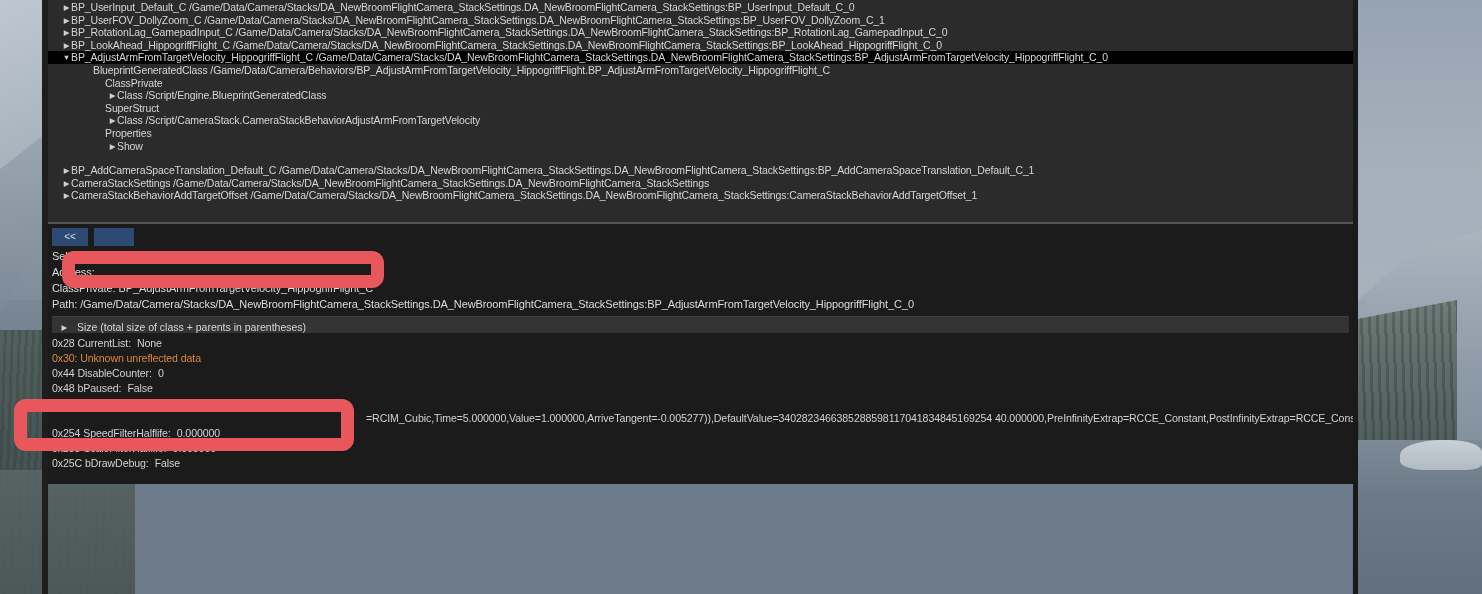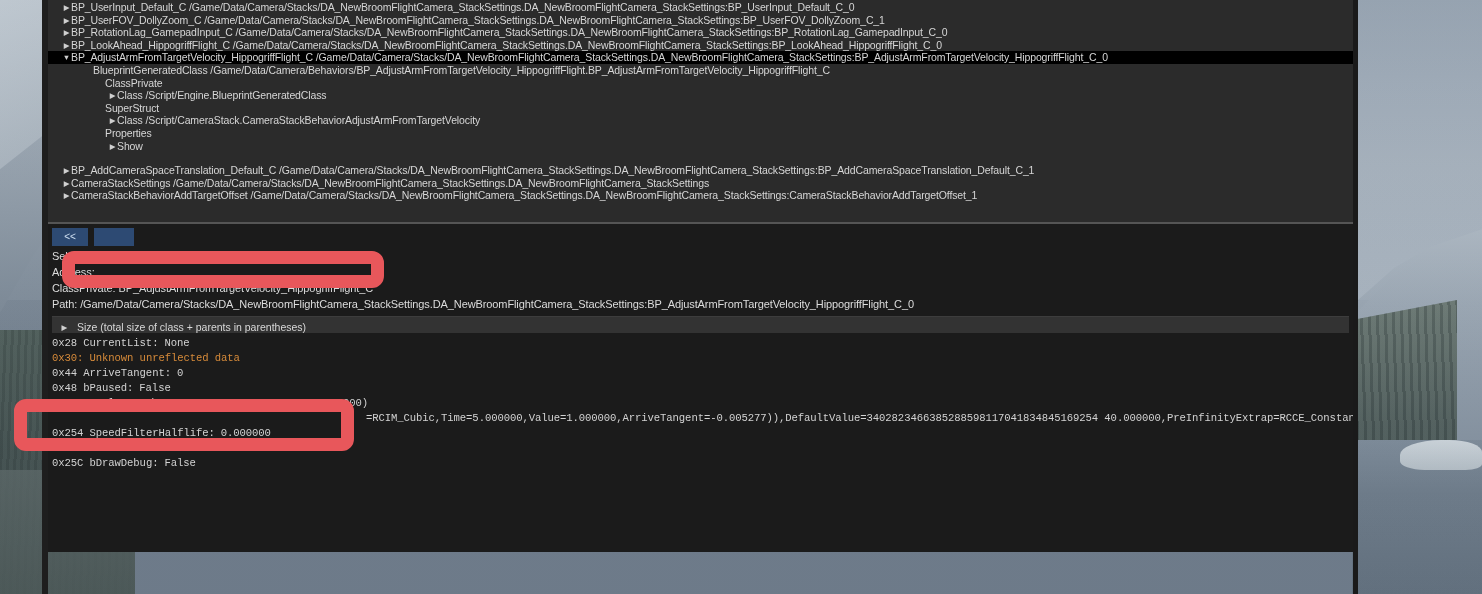--- a/index.html
+++ b/index.html
@@ -66,21 +66,21 @@
     background:linear-gradient(180deg,#b5bfc8 0%, #9aa5b0 70%, #87939e 100%);
     clip-path:polygon(0% 78%, 30% 52%, 70% 30%, 100% 24%, 100% 100%, 0% 100%);
   }
   .bg-haze {
     position:absolute; inset:0;
     background:linear-gradient(180deg, rgba(160,172,184,.25) 0%, rgba(140,152,166,.10) 45%, rgba(110,124,138,.18) 100%);
   }
 
   
   #debug-window {
-    position:absolute; left:48px; top:0; width:1305px; height:552px;
+    position:absolute; left:48px; top:0; width:1305px; height:484px;
     background:#2b2b2b; z-index:5;
     display:flex; flex-direction:column;
   }
   .win-edge-l { position:absolute; left:42px; top:0; width:6px; height:594px; background:#1e1e1e; z-index:6; }
   .win-edge-r { position:absolute; left:1353px; top:0; width:5px; height:594px; background:#1a1a1a; z-index:6; }
 
   
   #tree-panel {
     background:#2b2b2b;
     height:222px;
@@ -129,21 +129,21 @@
   .size-bar {
     margin:4px 4px 3px 4px; height:17px; line-height:21px;
     background:#333; color:#d8d8d8; font-size:10.5px;
     padding-left:8px; white-space:nowrap;
     border-top:1px solid #3d3d3d;
   }
   .size-bar .tri { margin-right:8px; }
 
   .prop-row {
     font-size:10.6px; color:#d2d2d2; height:15px; line-height:15px;
-    white-space:nowrap; padding-left:4px; letter-spacing:-.1px;font-family:Liberation Mono, monospace;
+    white-space:nowrap; padding-left:4px; letter-spacing:-.1px;
   }
   .prop-row.warn { color:#d78b3a; }
   .prop-row .tri-inline { display:inline-block; width:10px; font-size:7.5px; color:#cfcfcf; }
   .prop-row .sp { display:inline-block; width:6px; }
 
   #prop-list { position:relative; }
 
   
   .redbox {
     position:absolute; z-index:40;
@@ -209,21 +209,21 @@
     <div class="info-row">ClassPrivate: BP_AdjustArmFromTargetVelocity_HippogriffFlight_C</div>
     <div class="info-row">Path: /Game/Data/Camera/Stacks/DA_NewBroomFlightCamera_StackSettings.DA_NewBroomFlightCamera_StackSettings:BP_AdjustArmFromTargetVelocity_HippogriffFlight_C_0</div>
 
     <div class="size-bar">
       <span class="tri">▶</span><span>Size (total size of class + parents in parentheses)</span>
     </div>
 
     <div id="prop-list">
         <div class="prop-row"><span>0x28</span> <span>CurrentList:</span><span class="sp"></span><span>None</span></div>
         <div class="prop-row warn"><span>0x30:</span> <span>Unknown unreflected data</span></div>
-        <div class="prop-row"><span>0x44</span> <span>ArriveTangent:</span><span class="sp"></span><span>0</span></div>
+        <div class="prop-row"><span>0x44</span> <span>DisableCounter:</span><span class="sp"></span><span>0</span></div>
         <div class="prop-row"><span>0x48</span> <span>bPaused:</span><span class="sp"></span><span>False</span></div>
         <div class="prop-row"><span>0x1B8</span> <span>Scale:</span><span class="sp"></span><span class="tri-inline">▶</span><span class="sp"></span><span>(X=50.000000,Y=0.000000,Z=0.000000)</span></div>
         <div class="prop-row" style="padding-left: 312px;"><span class="sp"></span><span>=RCIM_Cubic,Time=5.000000,Value=1.000000,ArriveTangent=-0.005277)),DefaultValue=3402823466385288598117041834845169254 40.000000,PreInfinityExtrap=RCCE_Constant,PostInfinityExtrap=RCCE_Cons</span></div>
         <div class="prop-row"><span>0x254</span> <span>SpeedFilterHalflife:</span><span class="sp"></span><span>0.000000</span></div>
         <div class="prop-row"><span>0x258</span> <span>ScaleFilterHalflife:</span><span class="sp"></span><span>0.000000</span></div>
         <div class="prop-row"><span>0x25C</span> <span>bDrawDebug:</span><span class="sp"></span><span>False</span></div>
       </div>
   </div>
 </div>
 

